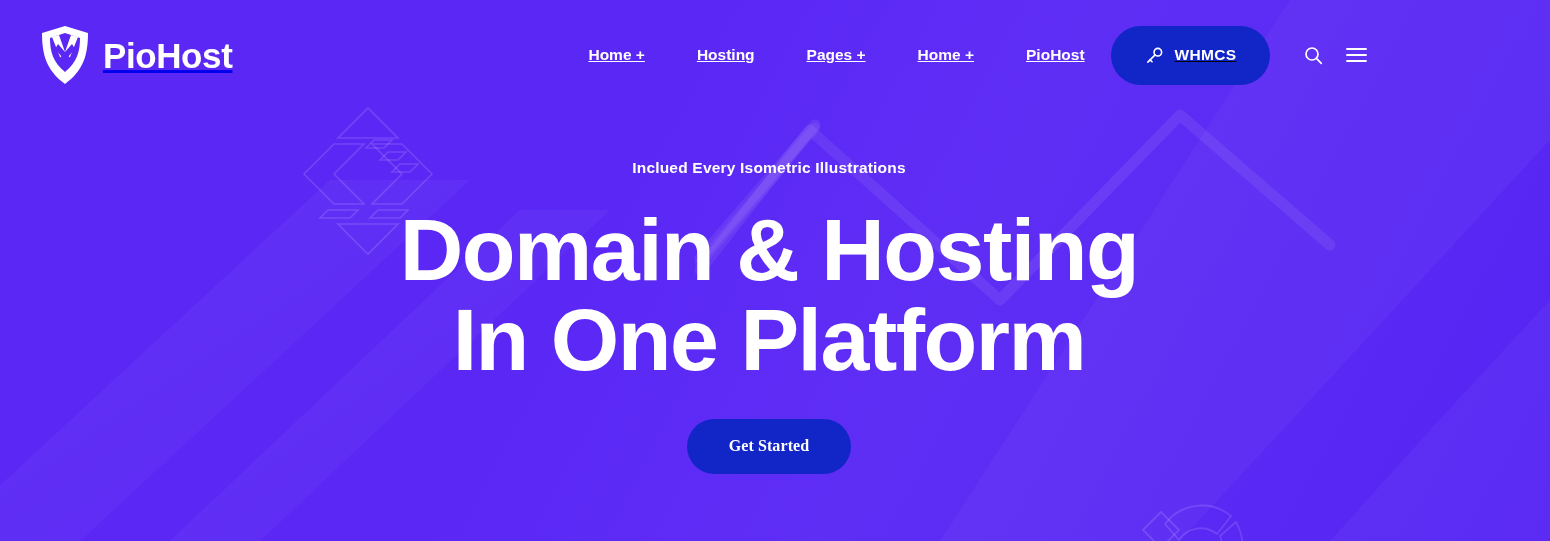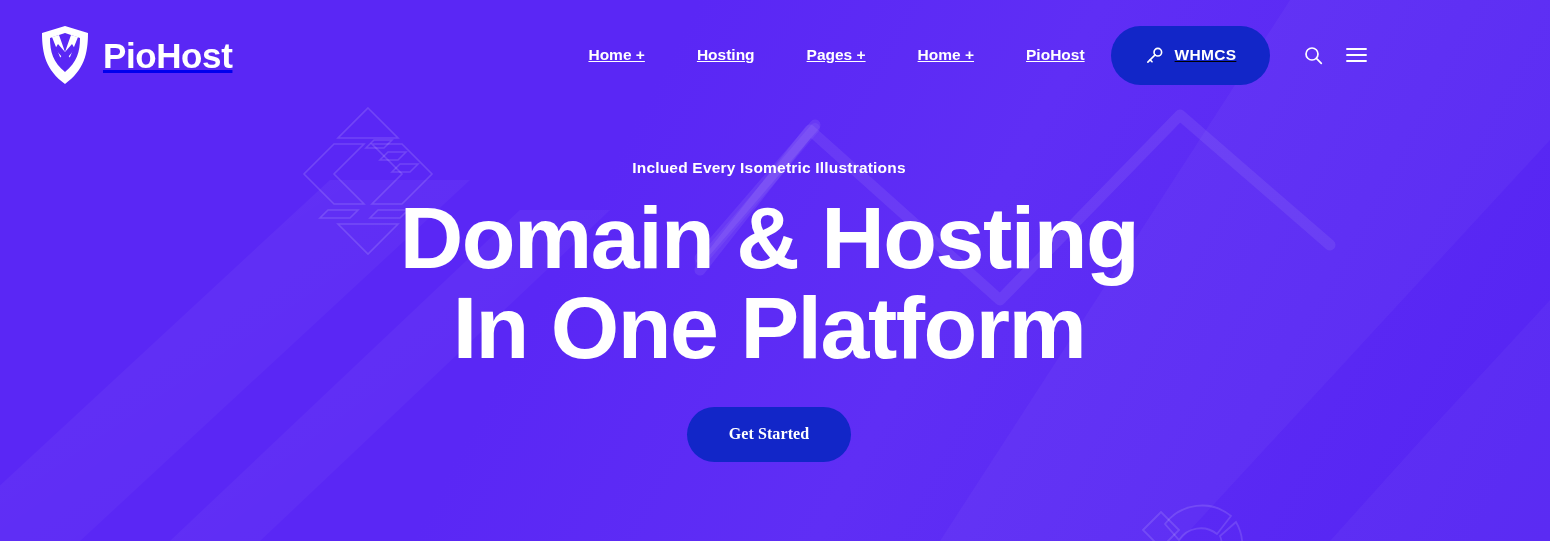--- a/index.html
+++ b/index.html
@@ -86,21 +86,21 @@
     z-index:10;
   }
   .subtitle {
     margin-top:159px;
     color:#ffffff;
     font-size:15.5px;
     font-weight:700;
     letter-spacing:0.2px;
   }
   .headline {
-    margin-top:16px;
+    margin-top:28px;
     color:#ffffff;
     font-size:88px;
     font-weight:700;
     line-height:1.02;
     text-align:center;
     letter-spacing:-1.5px;
   }
   .headline span { display:block; }
   .cta-row {
     margin-top:34px;

